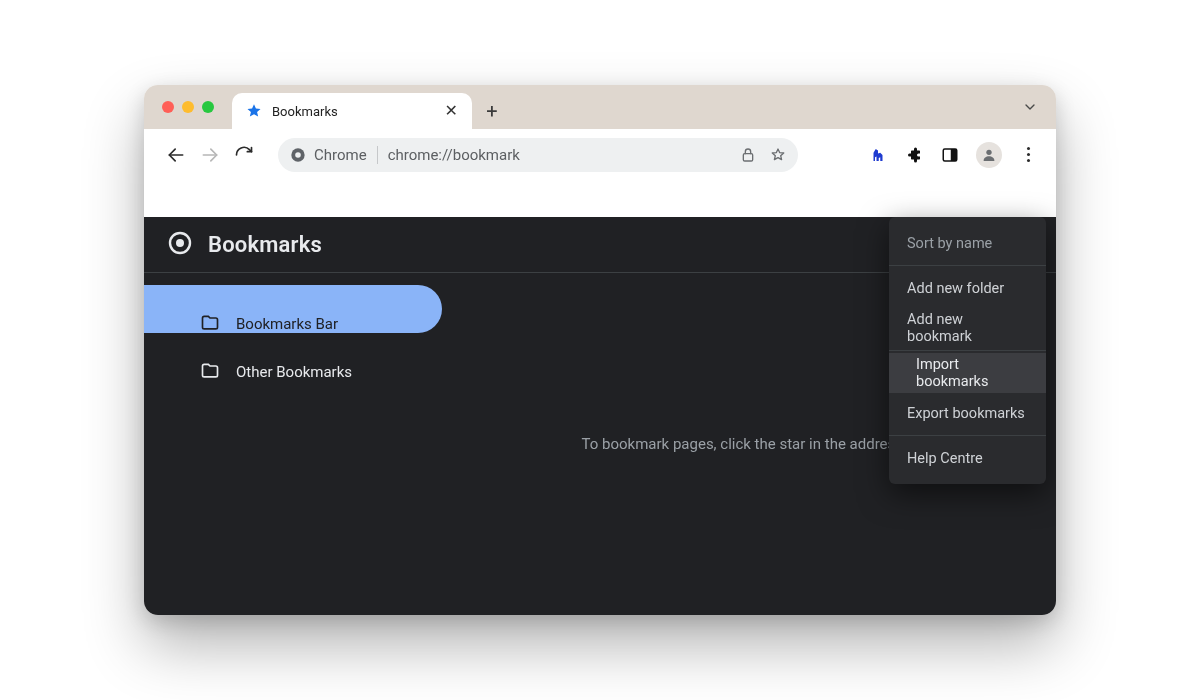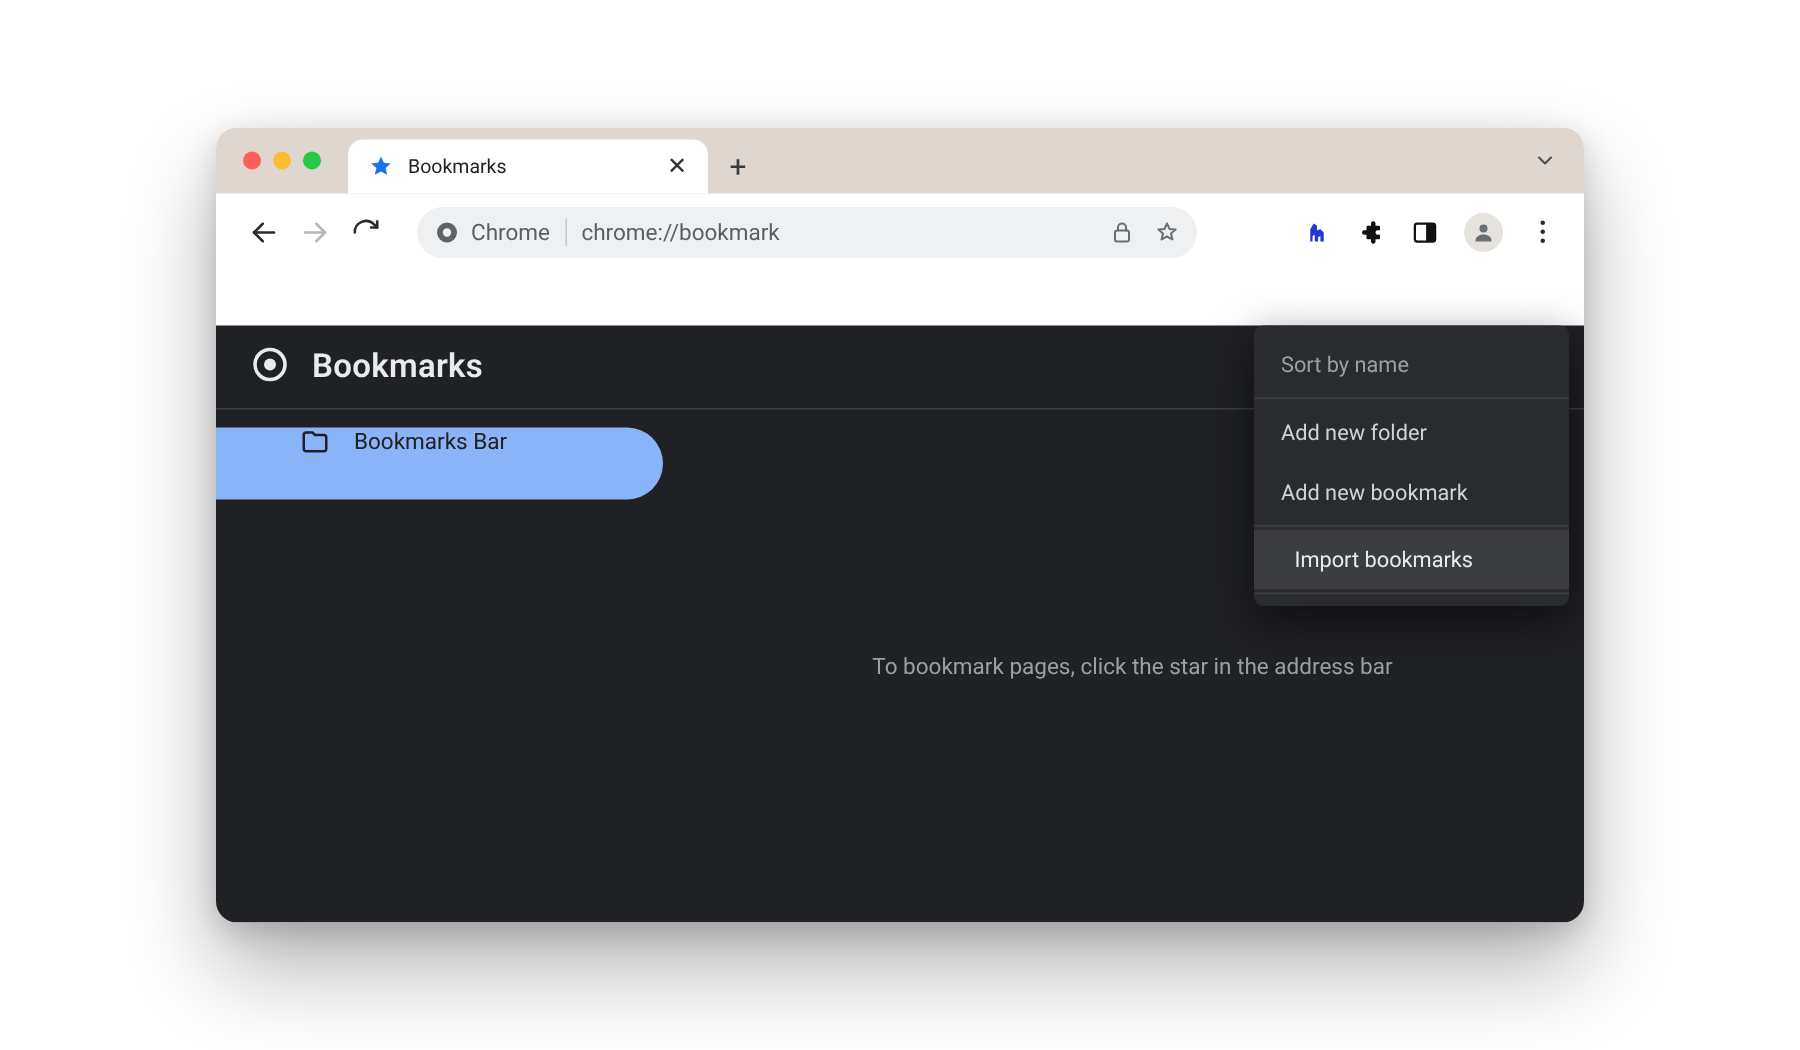--- a/index.html
+++ b/index.html
@@ -70,29 +70,29 @@
   .menu-dots span{width:3px;height:3px;border-radius:50%;background:#2b2b2b;}
 
   
   .bm-space{height:36px;background:#fff;}
   .bm-app{ flex:1; background:#202124; display:flex; flex-direction:column; color:#e8eaed; position:relative;}
   .bm-header{height:56px;display:flex;align-items:center;gap:16px;padding:0 24px;border-bottom:1px solid #3c4043;}
   .bm-header .logo svg{width:24px;height:24px;}
   .bm-header h1{font-size:22px;font-weight:600;letter-spacing:.2px;}
   .bm-body{flex:1;display:flex;}
   .bm-side{width:310px;padding-top:12px;}
-  .side-item{height:48px;display:flex;align-items:flex-start;gap:16px;padding-left:56px;font-size:15px;color:#e8eaed;border-top-right-radius:24px;border-bottom-right-radius:24px;margin-right:12px;}
+  .side-item{height:48px;display:flex;align-items:flex-end;gap:16px;padding-left:56px;font-size:15px;color:#e8eaed;border-top-right-radius:24px;border-bottom-right-radius:24px;margin-right:12px;}
   .side-item.active{background:#8ab4f8;color:#202124;}
   .side-item svg{width:20px;height:20px;fill:none;stroke:currentColor;stroke-width:2;}
   .bm-main{flex:1;display:flex;align-items:center;justify-content:center;padding:0 40px;}
   .bm-main .hint{color:#9aa0a6;font-size:15px;text-align:center;}
 
   
   .menu{
-    position:absolute; top:0; right:10px; width:210px;
+    position:absolute; top:0; right:10px; width:157px;
     background:#2a2b2e; border-radius:6px;
     box-shadow:0 10px 30px rgba(0,0,0,.55);
     padding:6px 0; font-size:14.5px; color:#cfd2d6;
     overflow:hidden;
   }
   .menu .mi{height:40px;display:flex;align-items:center;padding:0 18px;}
   .menu .mi.muted{color:#9aa0a6;}
   .menu .mi.hover{background:#3c3d41;color:#e8eaed;padding-left:27px;}
   .menu hr{border:none;border-top:1px solid #3c4043;margin:2px 0;}
 </style>
@@ -210,20 +210,26 @@
       <h1>Bookmarks</h1>
     </div>
     <div class="bm-body">
       <div class="bm-side">
         <div class="side-item active">
           <svg viewBox="0 0 24 24">
               <path d="M3 6a2 2 0 0 1 2-2h5l2 2h7a2 2 0 0 1 2 2v9a2 2 0 0 1-2 2H5a2 2 0 0 1-2-2z"></path>
             </svg>
           <span>Bookmarks Bar</span>
         </div>
+        <div class="side-item">
+          <svg viewBox="0 0 24 24">
+              <path d="M3 6a2 2 0 0 1 2-2h5l2 2h7a2 2 0 0 1 2 2v9a2 2 0 0 1-2 2H5a2 2 0 0 1-2-2z"></path>
+            </svg>
+          <span>Other Bookmarks</span>
+        </div>
       </div>
       <div class="bm-main">
         <div class="hint">To bookmark pages, click the star in the address bar</div>
       </div>
     </div>
 
     <div class="menu">
       <div class="mi muted">
           <span>Sort by name</span>
         </div>
@@ -231,16 +237,22 @@
       <div class="mi">
           <span>Add new folder</span>
         </div>
       <div class="mi">
           <span>Add new bookmark</span>
         </div>
       <hr>
       <div class="mi hover">
           <span>Import bookmarks</span>
         </div>
+      <div class="mi">
+          <span>Export bookmarks</span>
+        </div>
       <hr>
+      <div class="mi">
+          <span>Help Centre</span>
+        </div>
     </div>
   </div>
 </div>
 
 </body></html>

